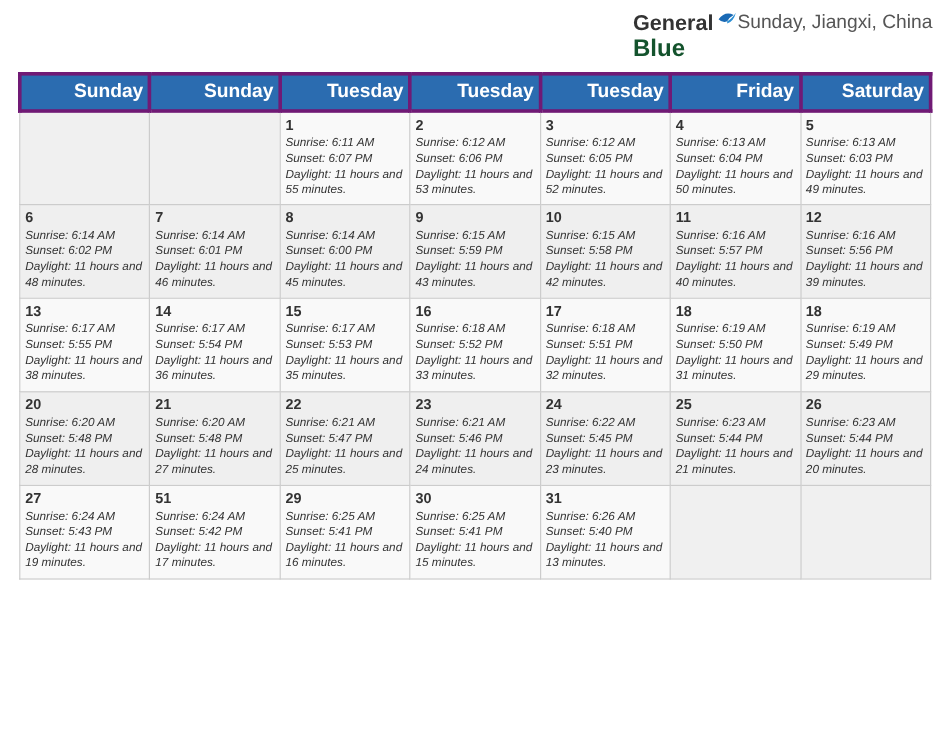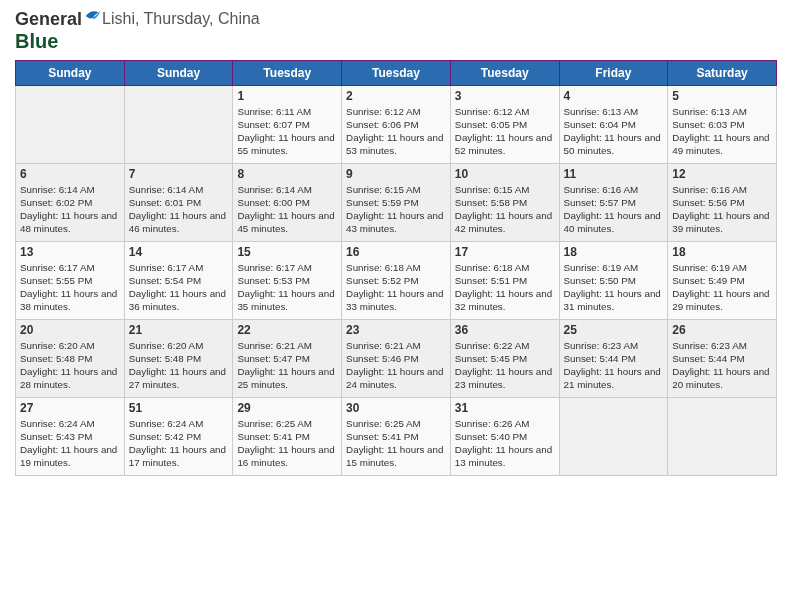--- a/index.html
+++ b/index.html
@@ -11,21 +11,21 @@
       overflow: hidden;
     }
     .page {
       width: 792px;
       height: 612px;
       padding: 10px 15px;
       background: #fff;
     }
     .header {
       display: flex;
-      justify-content: flex-start;
+      justify-content: flex-end;
       align-items: flex-start;
       margin-bottom: 8px;
     }
     .logo {
       display: flex;
       align-items: center;
     }
     .logo-text {
       font-size: 18px;
       font-weight: bold;
@@ -53,24 +53,24 @@
     }
     .calendar {
       width: 100%;
       border-collapse: collapse;
       font-size: 10.5px;
     }
     .calendar thead tr th {
       background: #2b6cb0;
       color: #fff;
       padding: 5px 4px;
-      text-align: center;
-      font-size: 12px;
-      font-weight: bold;
-      border: 1px solid #701a75;
+      text-align: right;
+      font-size: 16px;
+      font-weight: bold;
+      border: 3px solid #701a75;
     }
     .calendar tbody tr td {
       border: 1px solid #ccc;
       vertical-align: top;
       padding: 3px 4px;
       width: calc(100% / 7);
       height: 78px;
       background: #fff;
     }
     .calendar tbody tr:nth-child(odd) td {
@@ -83,20 +83,21 @@
       font-weight: bold;
       font-size: 12px;
       color: #333;
       display: block;
       margin-bottom: 2px;
     }
     .day-info {
       color: #333;
       font-size: 9.8px;
       line-height: 1.35;
+      font-style: italic;
     }
     .empty-cell {
       background: #f0f0f0 !important;
     }
   </style>
 </head>
 <body>
 
 <div class="page">
   <div class="header">
@@ -106,21 +107,21 @@
           <span class="logo-text">General</span>
           <svg class="logo-icon" viewBox="0 0 20 20" fill="#1a6ab5">
             <path d="M2 10 Q8 2 16 6 Q12 8 10 12 Q6 14 2 10Z"></path>
             <path d="M10 12 Q14 10 18 4 Q16 12 10 14Z" fill="#2b8fd4"></path>
           </svg>
         </div>
         <span class="logo-text" style="color:#14532d; font-weight:bold; font-size:20px;">Blue</span>
       </div>
     </div>
     <div class="title-block">
-      <h2>Lishi, Thursday, China</h2>
+      <h2>Sunday, Jiangxi, China</h2>
     </div>
   </div>
 
   <table class="calendar">
     <thead>
       <tr>
         <th>Sunday</th>
         <th>Sunday</th>
         <th>Tuesday</th>
         <th>Tuesday</th>
@@ -225,21 +226,21 @@
           </td>
           <td>
             <span class="day-number">22</span>
             <div class="day-info">Sunrise: 6:21 AM<br>Sunset: 5:47 PM<br>Daylight: 11 hours and 25 minutes.</div>
           </td>
           <td>
             <span class="day-number">23</span>
             <div class="day-info">Sunrise: 6:21 AM<br>Sunset: 5:46 PM<br>Daylight: 11 hours and 24 minutes.</div>
           </td>
           <td>
-            <span class="day-number">36</span>
+            <span class="day-number">24</span>
             <div class="day-info">Sunrise: 6:22 AM<br>Sunset: 5:45 PM<br>Daylight: 11 hours and 23 minutes.</div>
           </td>
           <td>
             <span class="day-number">25</span>
             <div class="day-info">Sunrise: 6:23 AM<br>Sunset: 5:44 PM<br>Daylight: 11 hours and 21 minutes.</div>
           </td>
           <td>
             <span class="day-number">26</span>
             <div class="day-info">Sunrise: 6:23 AM<br>Sunset: 5:44 PM<br>Daylight: 11 hours and 20 minutes.</div>
           </td>

